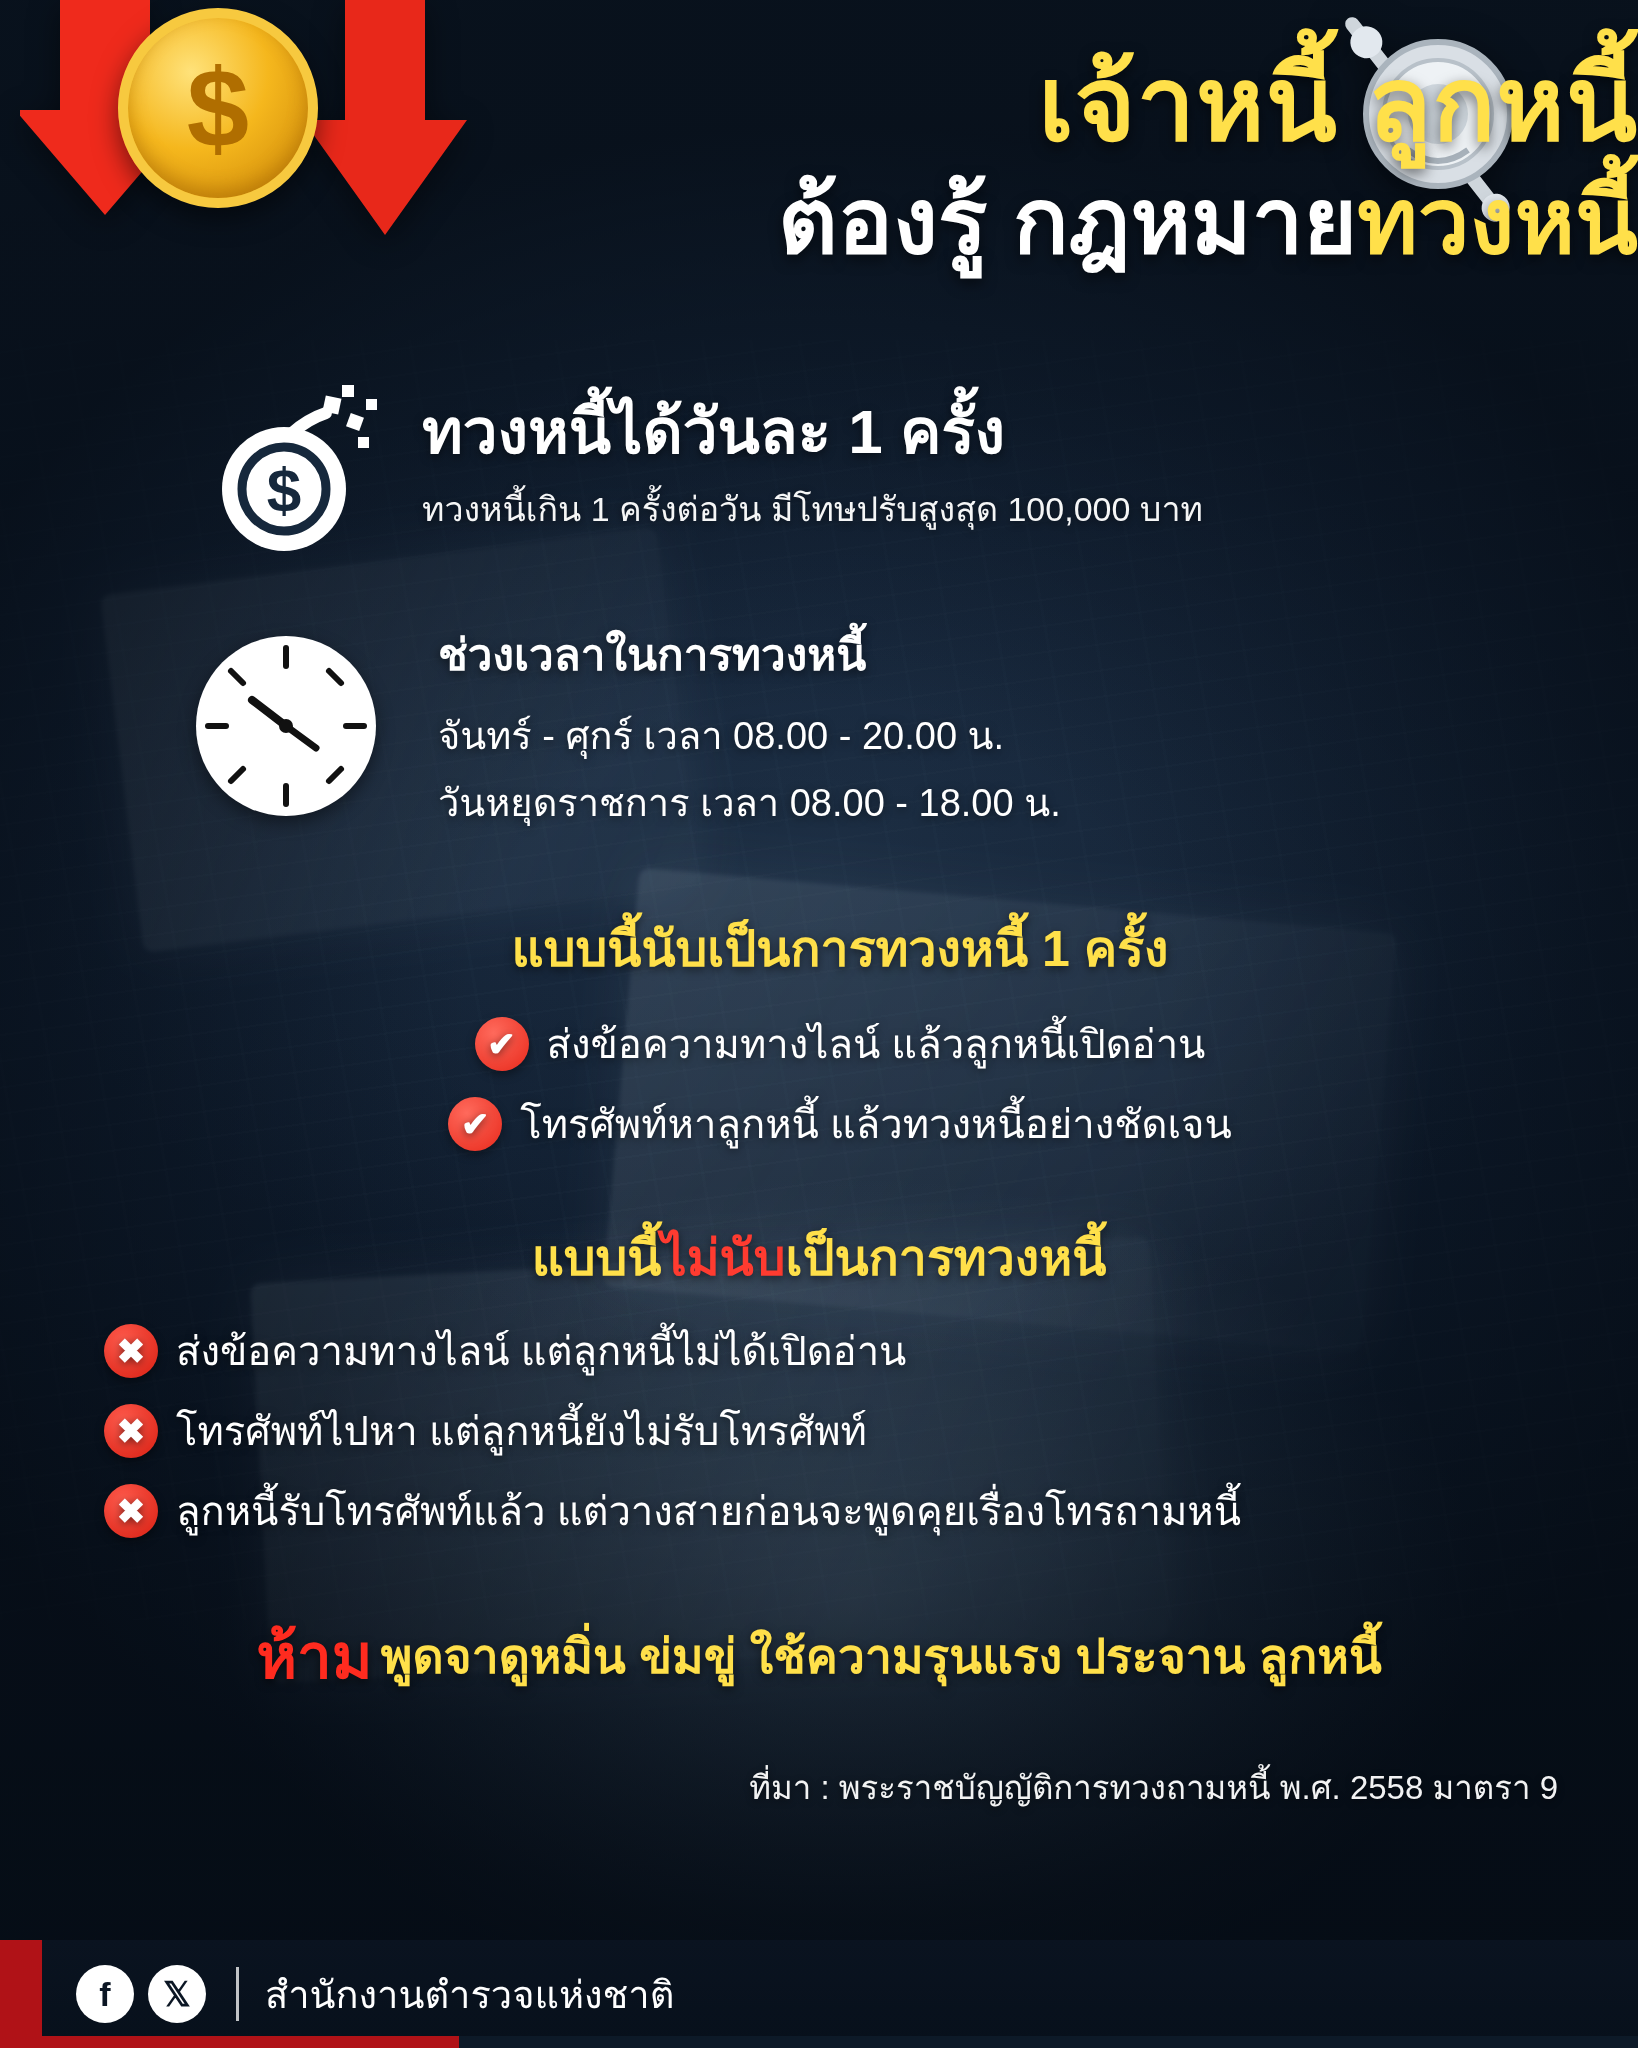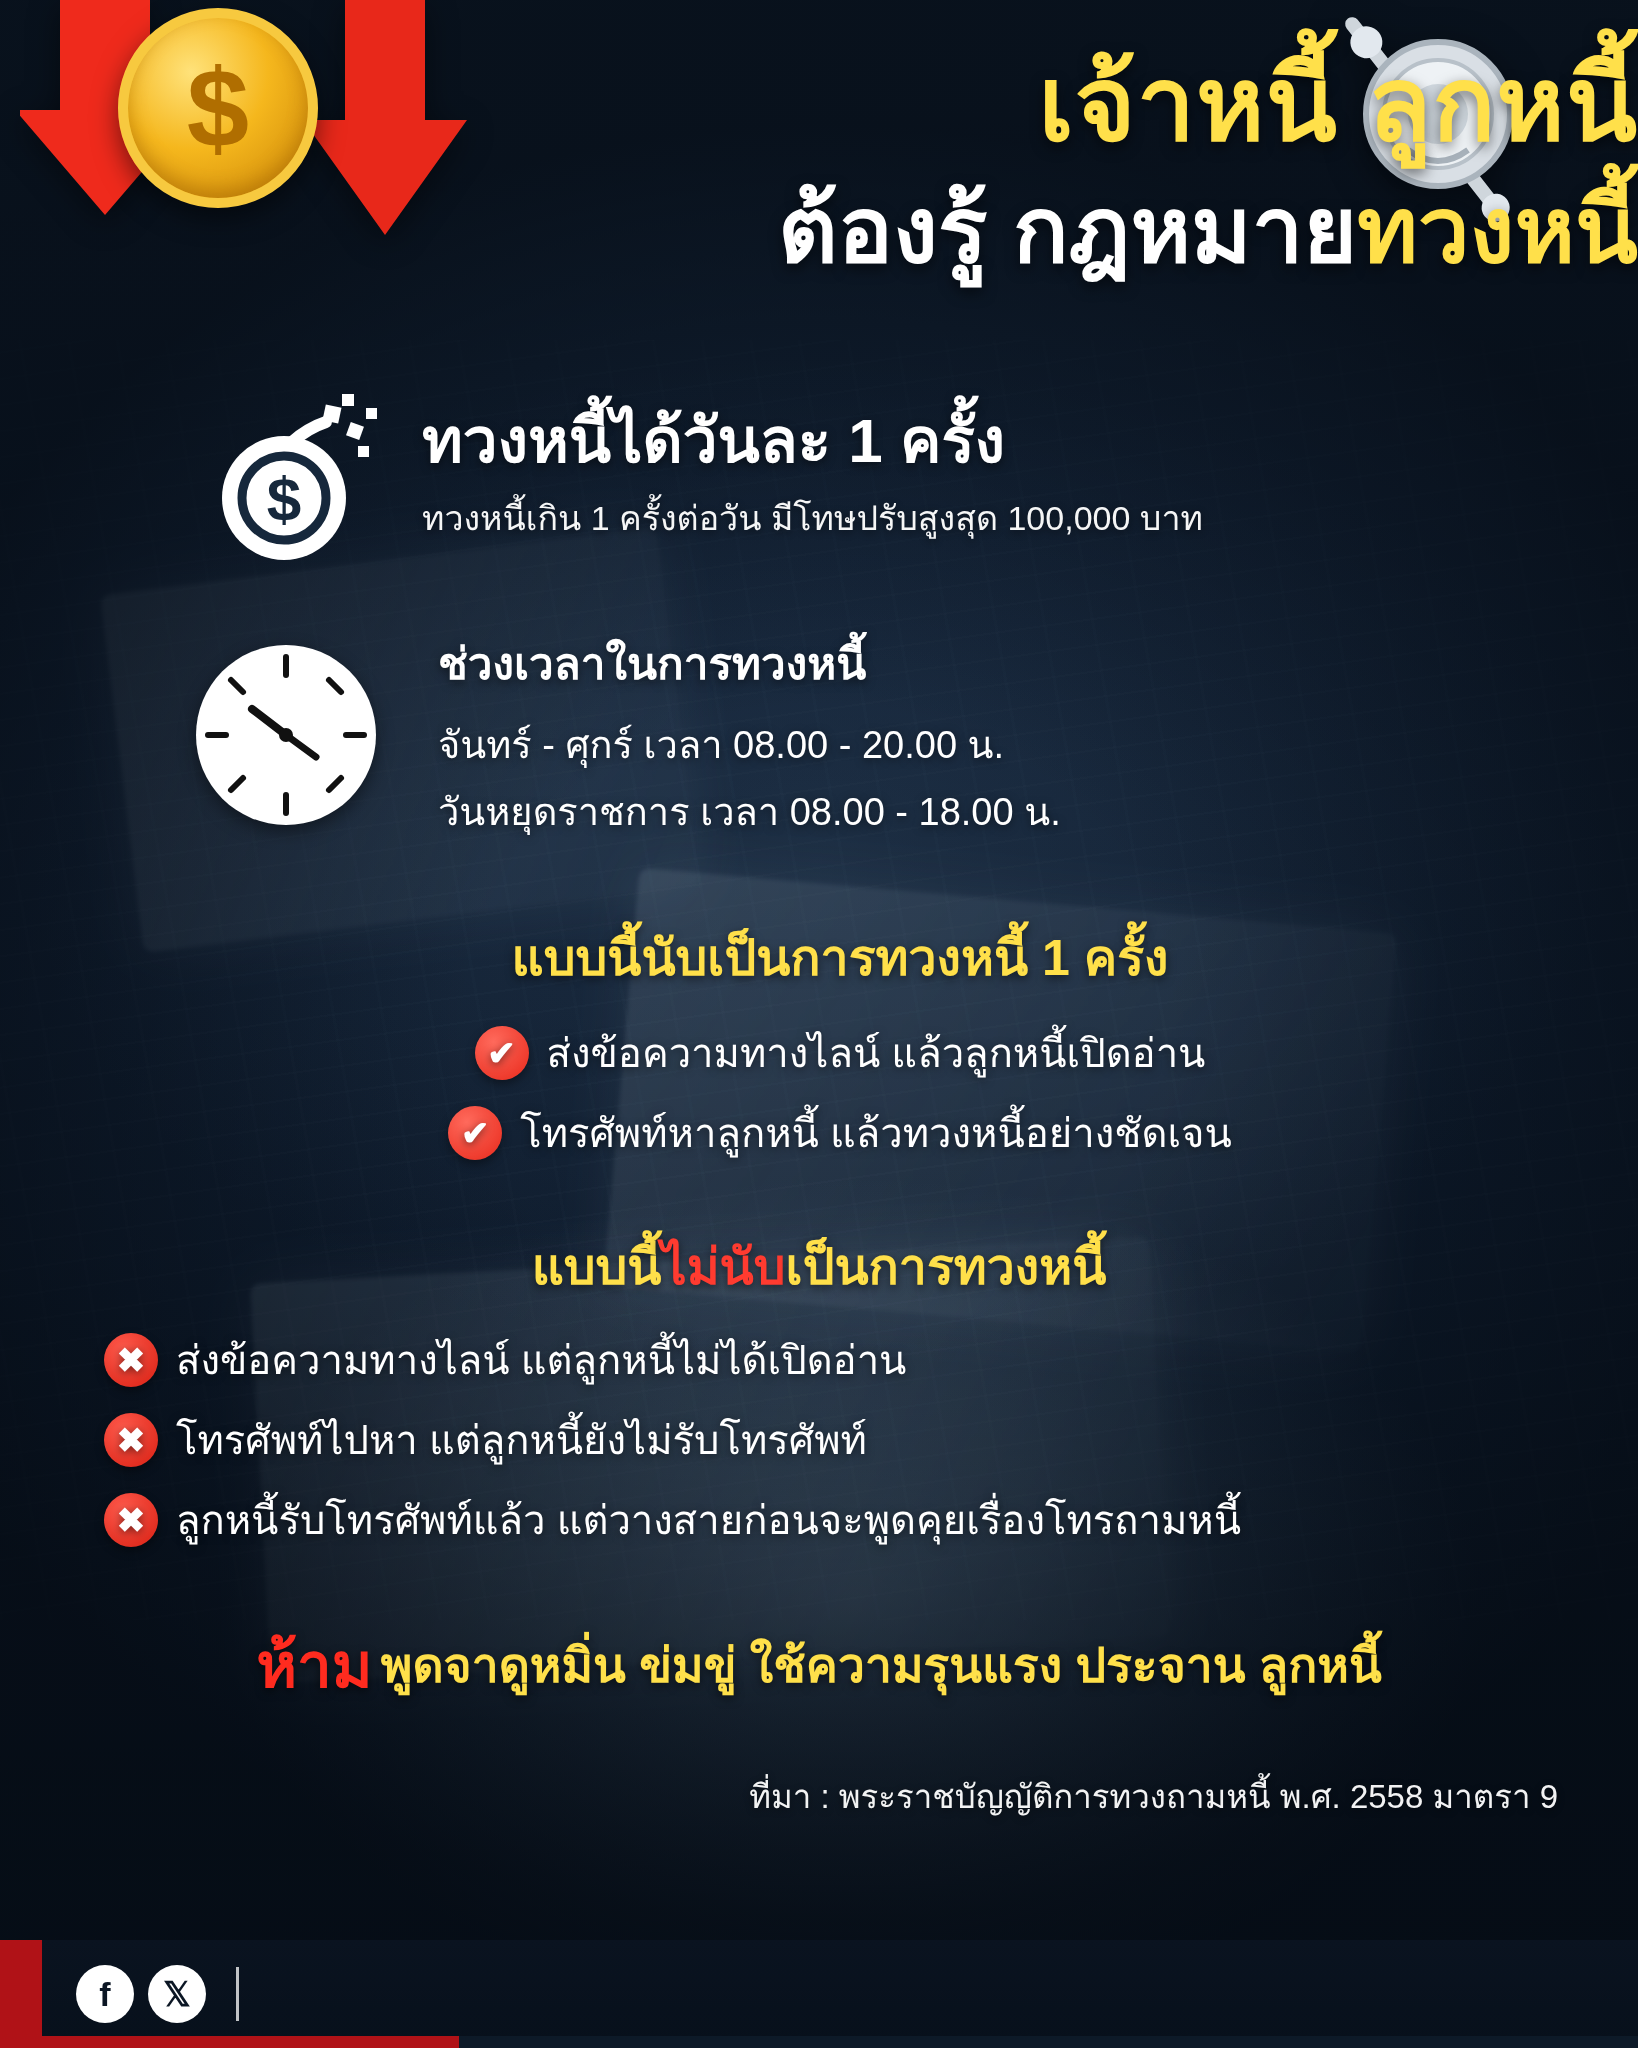--- a/index.html
+++ b/index.html
@@ -53,21 +53,21 @@
   }
   .title-line1 {
     font-size: 104px;
     font-weight: bold;
     color: #ffe04a;
     letter-spacing: 1px;
     line-height: 1.08;
     text-shadow: 0 5px 14px rgba(0,0,0,0.55);
   }
   .title-line2 {
-    margin-top: 18px;
+    margin-top: 9px;
     font-size: 92px;
     font-weight: bold;
     line-height: 1.15;
     text-shadow: 0 5px 14px rgba(0,0,0,0.55);
   }
   .t-white { color: #ffffff; }
   .t-yellow { color: #ffe04a; }
   .t-red { color: #ff3b30; }
   .coin-art {
     position: absolute;
@@ -364,15 +364,16 @@
   </div>
 
   <div class="vignette"></div>
 
   <div class="footer">
     <div class="red-tab"></div>
     <div style="width:42px"></div>
     <span class="social">f</span>
     <span class="social">𝕏</span>
     <span class="divider-v"></span>
+    <span class="footer-label">สำนักงานตำรวจแห่งชาติ</span>
   </div>
 
 </div>
 
 </body></html>

